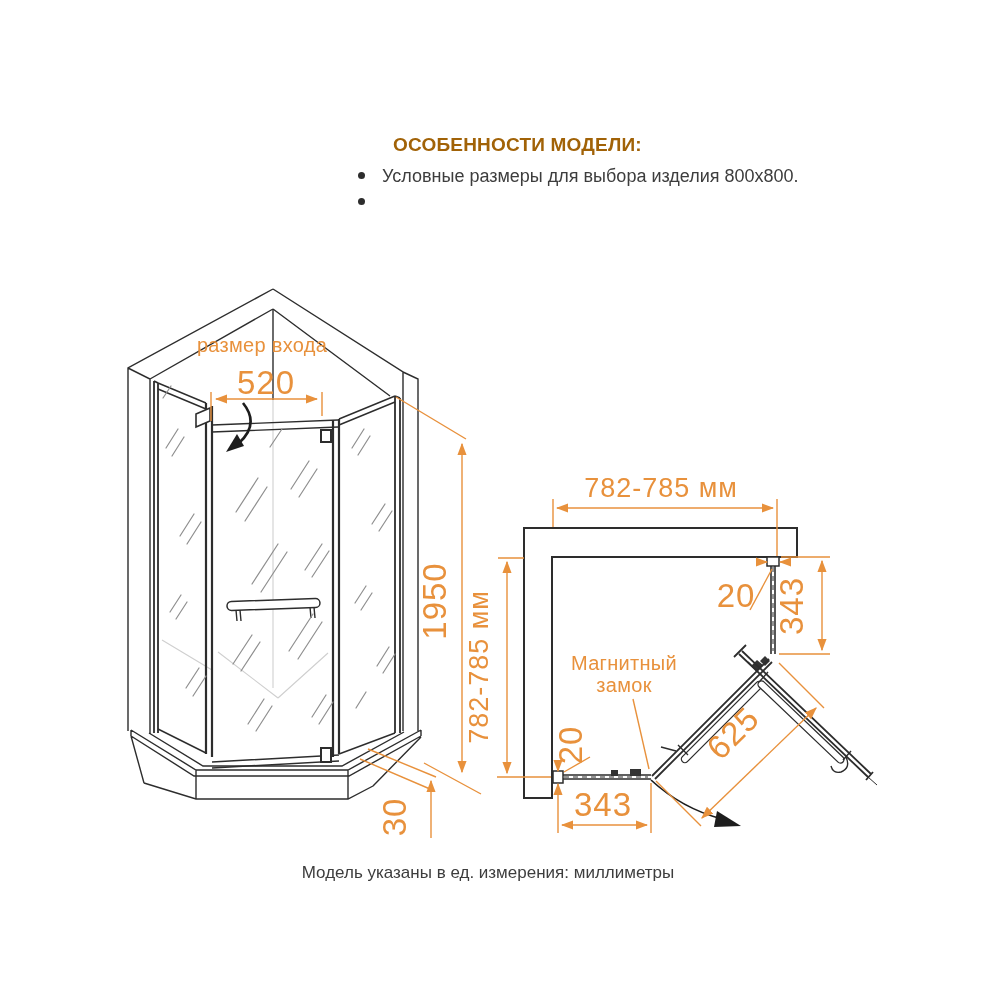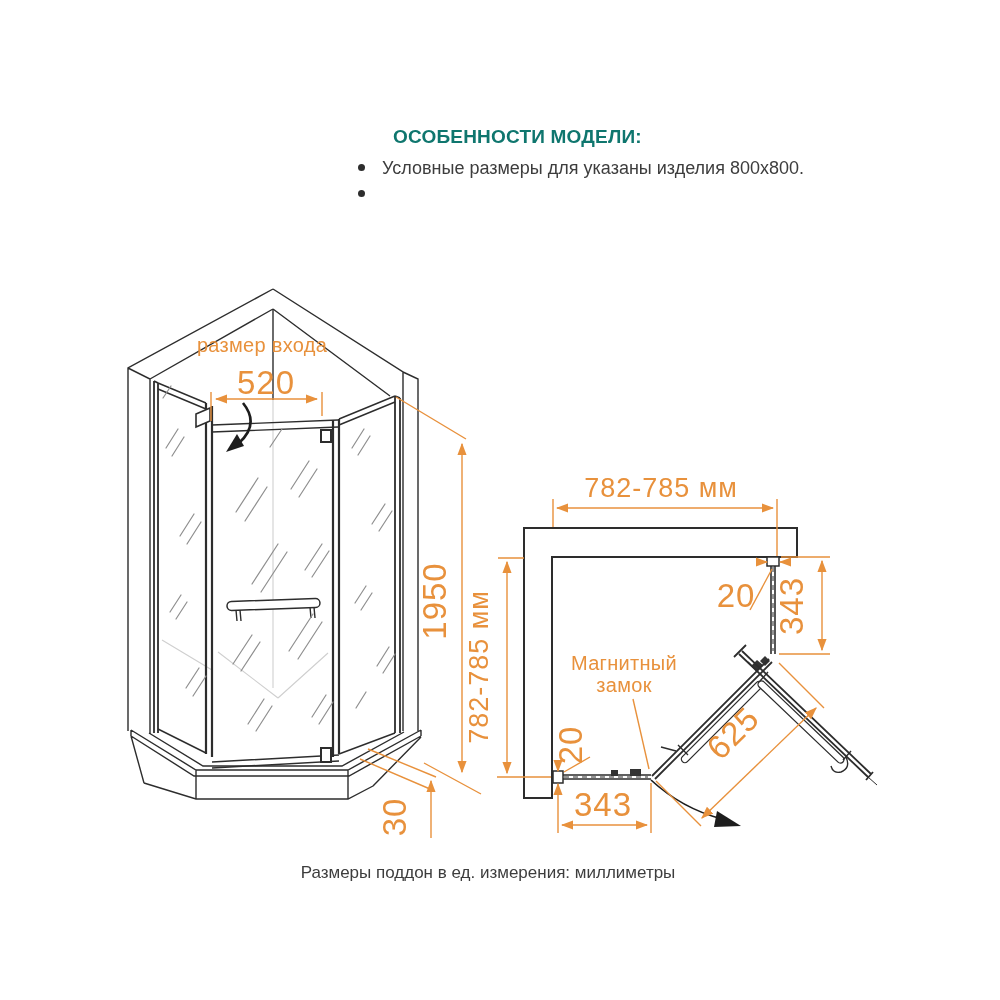--- a/index.html
+++ b/index.html
@@ -1,20 +1,20 @@
 <!DOCTYPE html>
 <html><head>
 <meta charset="utf-8">
 <style>
   html,body{margin:0;padding:0;background:#ffffff;}
   .page{position:relative;width:1000px;height:1000px;background:#fff;overflow:hidden;
         font-family:"Liberation Sans","DejaVu Sans",sans-serif;}
   
   .features{position:absolute;left:354px;top:118px;width:600px;color:#3d3d3d;}
-  .features h1{margin:8px 0 7px 39px;font-size:19px;font-weight:bold;color:#0f766e;letter-spacing:.2px;}
+  .features h1{margin:16px 0 7px 39px;font-size:19px;font-weight:bold;color:#a16207;letter-spacing:.2px;}
   .features ul{list-style:none;margin:0;padding:0;font-size:18px;line-height:26px;}
   .features li{position:relative;padding-left:28px;white-space:pre-line;}
   .features li .dot{position:absolute;left:4px;top:9px;width:7px;height:7px;border-radius:50%;background:#2d2d2d;}
   
   .footnote{position:absolute;left:0;top:863px;width:976px;text-align:center;
             font-size:17px;color:#3d3d3d;}
   
   svg.draw{position:absolute;left:0;top:0;}
   .ink{stroke:#2d2d2d;fill:none;}
   .w14{stroke-width:1.4;} .w16{stroke-width:1.6;} .w18{stroke-width:1.8;} .w22{stroke-width:2.2;} .w2{stroke-width:2;}
@@ -27,21 +27,21 @@
   .dark{fill:#333333;stroke:none;}
 </style>
 </head>
 <body>
 
 <div class="page">
 
   <div class="features">
     <h1>ОСОБЕННОСТИ МОДЕЛИ:</h1>
     <ul>
-      <li><span class="dot"></span><span>Условные размеры для указаны изделия 800х800.</span></li>
+      <li><span class="dot"></span><span>Условные размеры для выбора изделия 800х800.</span></li>
       <li><span class="dot"></span></li>
     </ul>
   </div>
 
   <svg class="draw" width="1000" height="1000" viewBox="0 0 1000 1000">
     <defs>
       <marker id="arr" viewBox="0 0 10 10" refX="9" refY="5" markerWidth="9" markerHeight="9" orient="auto">
         <path d="M0,1.3 L10,5 L0,8.7 z" fill="#e8913c"></path>
       </marker>
     </defs>
@@ -188,14 +188,14 @@
         <path class="dim" d="M759 763 L702 818" marker-end="url(#arr)"></path>
         <path class="dim" d="M759 763 L816 708" marker-end="url(#arr)"></path>
 
         <text class="dimtxt small" x="624" y="670" text-anchor="middle">Магнитный</text>
         <text class="dimtxt small" x="624" y="692" text-anchor="middle">замок</text>
         <path class="dim" stroke-width="1.1" d="M633 699 L649 769"></path>
       </g>
     </g>
   </svg>
 
-  <div class="footnote">Размеры поддон в ед. измерения: миллиметры</div>
+  <div class="footnote">Модель указаны в ед. измерения: миллиметры</div>
 </div>
 
 </body></html>

